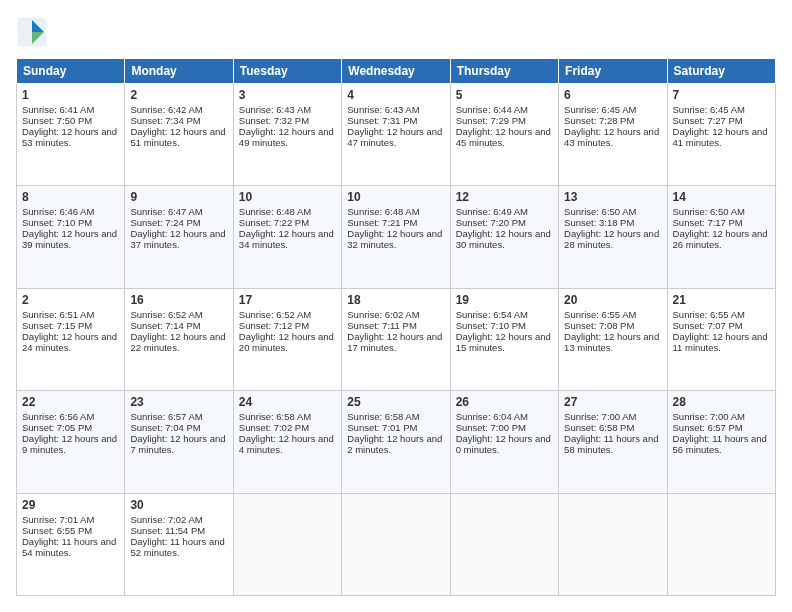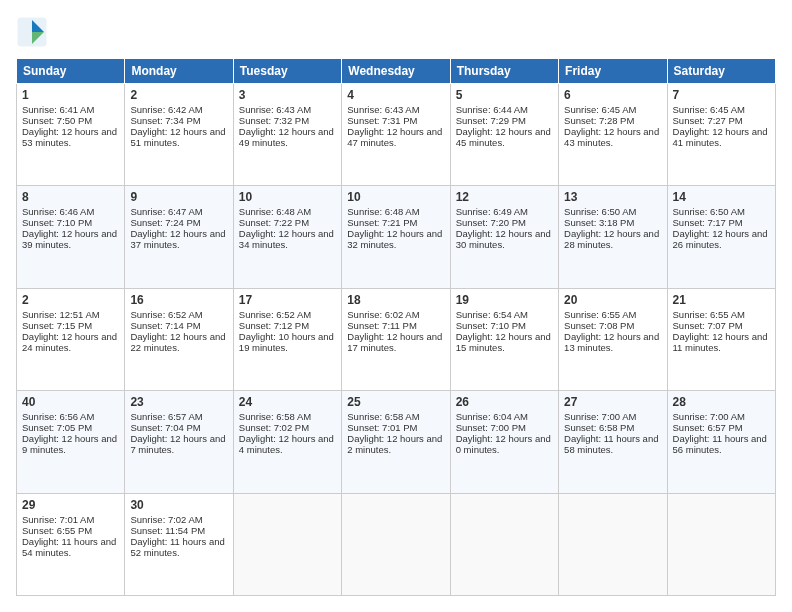--- a/index.html
+++ b/index.html
@@ -207,35 +207,35 @@
           <td>
             <span class="day-number">14</span>
             <div>Sunrise: 6:50 AM</div>
             <div>Sunset: 7:17 PM</div>
             <div>Daylight: 12 hours and 26 minutes.</div>
           </td>
         </tr>
         <tr>
           <td>
             <span class="day-number">2</span>
-            <div>Sunrise: 12:51 AM</div>
+            <div>Sunrise: 6:51 AM</div>
             <div>Sunset: 7:15 PM</div>
             <div>Daylight: 12 hours and 24 minutes.</div>
           </td>
           <td>
             <span class="day-number">16</span>
             <div>Sunrise: 6:52 AM</div>
             <div>Sunset: 7:14 PM</div>
             <div>Daylight: 12 hours and 22 minutes.</div>
           </td>
           <td>
             <span class="day-number">17</span>
             <div>Sunrise: 6:52 AM</div>
             <div>Sunset: 7:12 PM</div>
-            <div>Daylight: 10 hours and 19 minutes.</div>
+            <div>Daylight: 12 hours and 20 minutes.</div>
           </td>
           <td>
             <span class="day-number">18</span>
             <div>Sunrise: 6:02 AM</div>
             <div>Sunset: 7:11 PM</div>
             <div>Daylight: 12 hours and 17 minutes.</div>
           </td>
           <td>
             <span class="day-number">19</span>
             <div>Sunrise: 6:54 AM</div>
@@ -250,21 +250,21 @@
           </td>
           <td>
             <span class="day-number">21</span>
             <div>Sunrise: 6:55 AM</div>
             <div>Sunset: 7:07 PM</div>
             <div>Daylight: 12 hours and 11 minutes.</div>
           </td>
         </tr>
         <tr>
           <td>
-            <span class="day-number">40</span>
+            <span class="day-number">22</span>
             <div>Sunrise: 6:56 AM</div>
             <div>Sunset: 7:05 PM</div>
             <div>Daylight: 12 hours and 9 minutes.</div>
           </td>
           <td>
             <span class="day-number">23</span>
             <div>Sunrise: 6:57 AM</div>
             <div>Sunset: 7:04 PM</div>
             <div>Daylight: 12 hours and 7 minutes.</div>
           </td>

